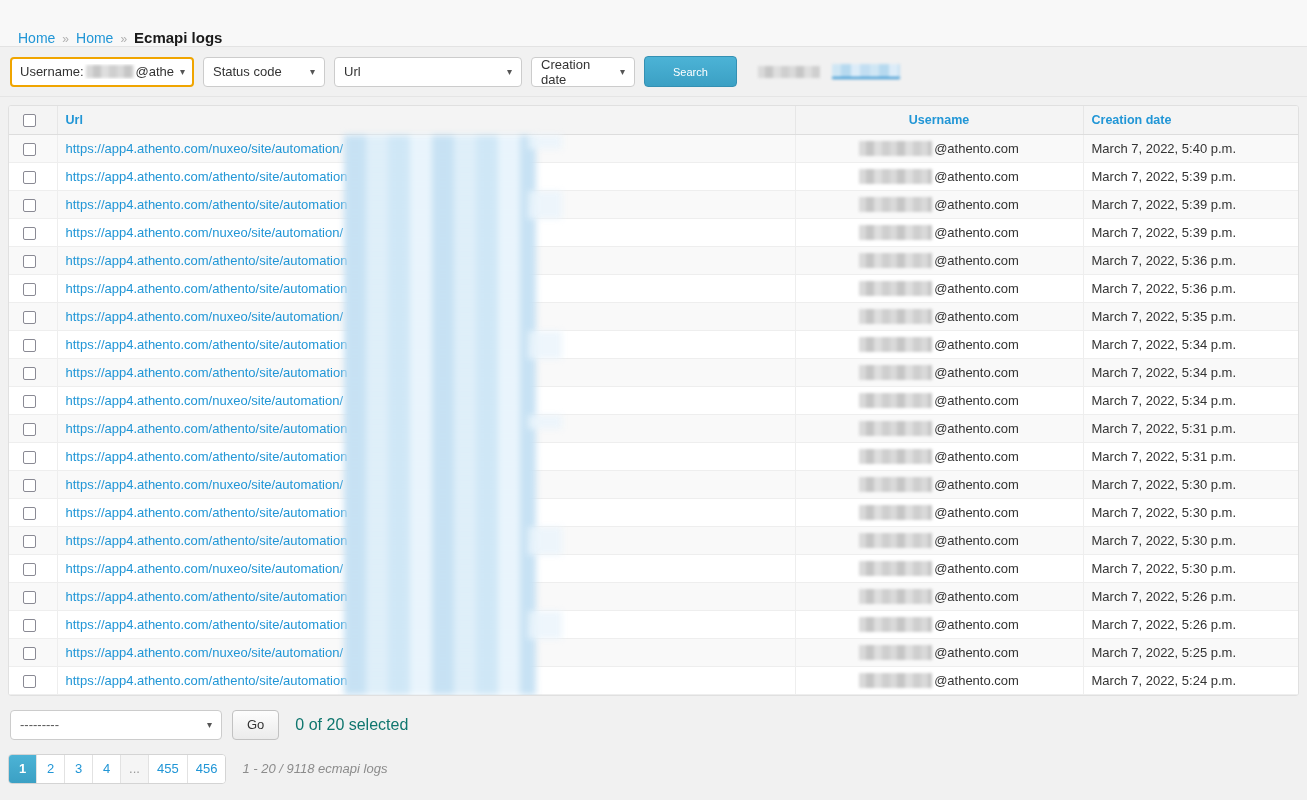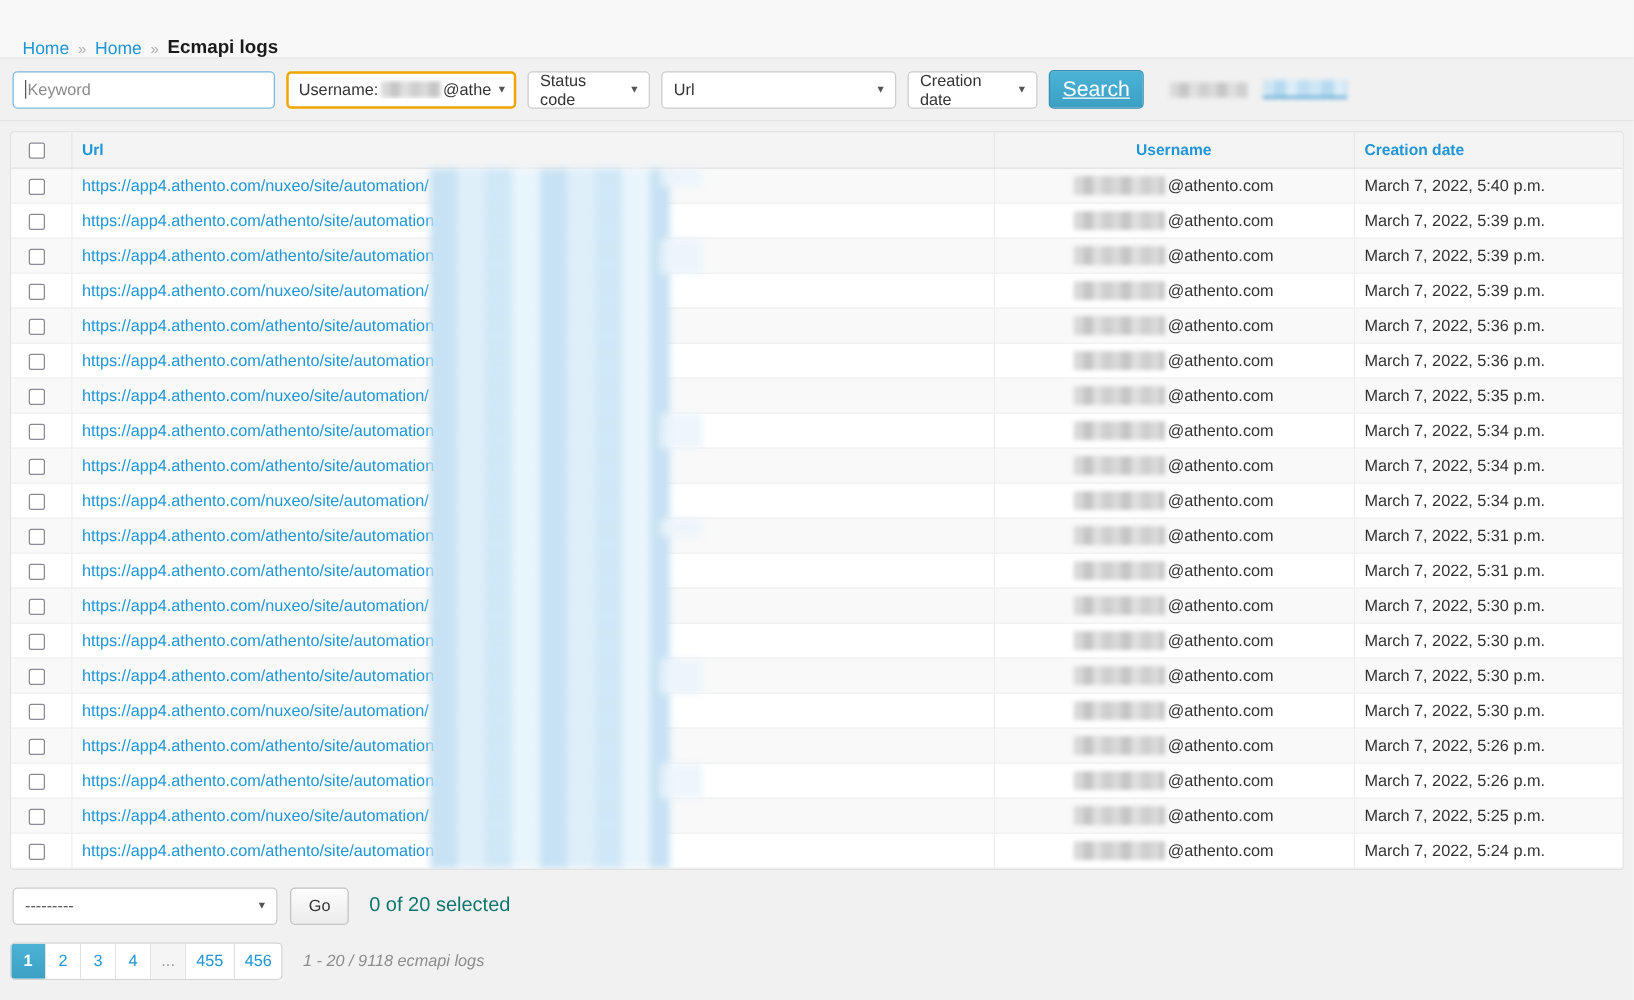--- a/index.html
+++ b/index.html
@@ -79,21 +79,21 @@
     height: 15px;
     background: #555;
     margin-right: 1px;
   }
   #username-filter {
     width: 184px;
     border: 2px solid #f0a500;
     justify-content: space-between;
     padding: 0 7px 0 8px;
   }
-  #status-filter { width: 98px; justify-content: space-between; }
+  #status-filter { width: 122px; justify-content: space-between; }
   #url-filter    { width: 188px; justify-content: space-between; }
   #date-filter   { width: 104px; justify-content: space-between; }
 
   .chev {
     font-size: 10px;
     color: #555;
     margin-left: 6px;
     line-height: 1;
   }
   .sel-inner { display: flex; align-items: center; white-space: nowrap; overflow: hidden; }
@@ -116,32 +116,31 @@
         #b6d9ef 9px, #b6d9ef 19px,
         #dcecf8 19px, #dcecf8 28px,
         #c2def2 28px, #c2def2 38px);
     filter: blur(1.8px);
     border-radius: 1px;
   }
   #username-filter .blur-gray { width: 77px; height: 13px; margin: 0 1px 0 2px; }
 
   #search-button {
     height: 31px;
-    padding: 0 10px;
+    padding: 0 28px;
     background: #41a7cb;
     background: linear-gradient(#4cb3d6, #3ba0c4);
     border: 1px solid #3490b3;
     border-radius: 4px;
     color: #fff;
-    font-size: 17px;
+    font-size: 11px;
     font-family: "Liberation Sans", sans-serif;
     cursor: pointer;
     display: flex;
     align-items: center;
-    text-decoration: underline;
   }
   #toolbar-extra {
     display: flex;
     align-items: center;
     gap: 12px;
     margin-left: 12px;
   }
   #extra-text  { width: 62px; height: 12px; }
   #extra-link  { width: 68px; height: 13px; border-bottom: 2px solid #2a8fcf; }
 
@@ -329,24 +328,20 @@
 <div id="breadcrumb">
   <a href="#">Home</a>
   <span class="sep">»</span>
   <a href="#">Home</a>
   <span class="sep">»</span>
   <span class="current">Ecmapi logs</span>
 </div>
 
 <div id="toolbar">
 
-  <div class="ctl" id="keyword-input">
-    <span class="caret"></span>
-    <span>Keyword</span>
-  </div>
 
   <div class="ctl" id="username-filter">
     <span class="sel-inner">
       <span>Username:</span>
       <span class="blur-gray"></span>
       <span>@athe</span>
     </span>
     <span class="chev">▾</span>
   </div>
 

